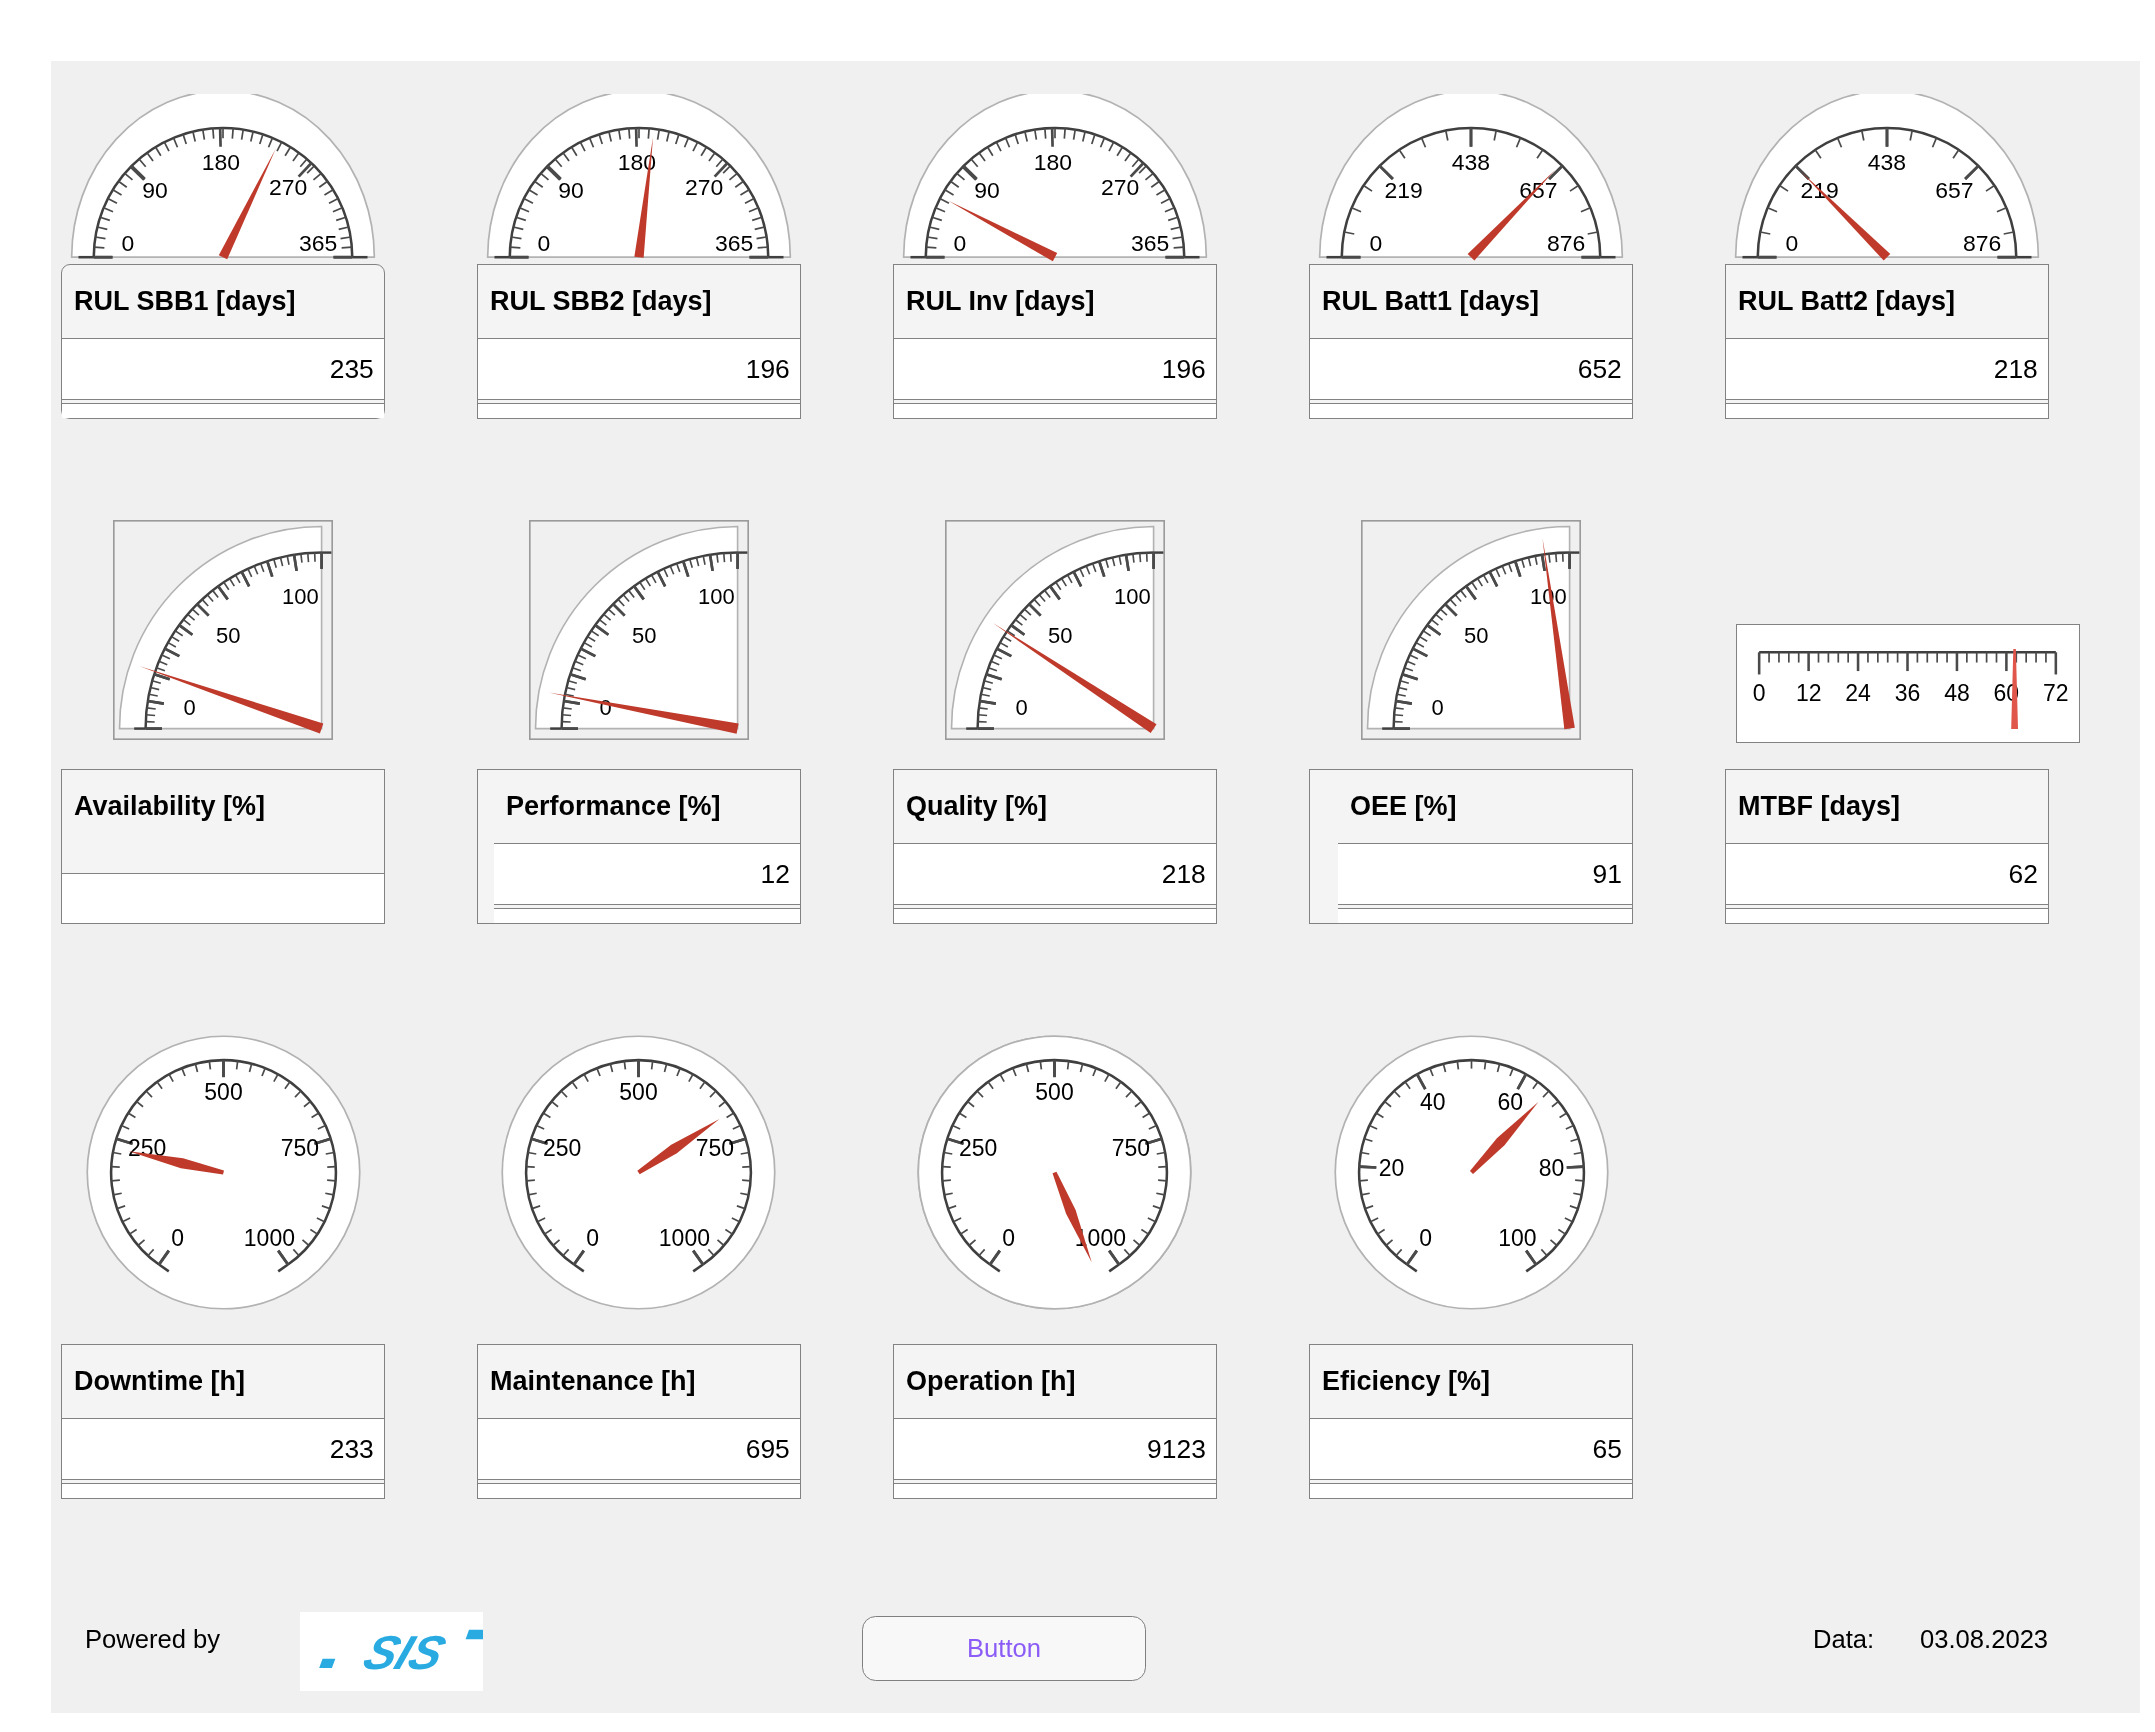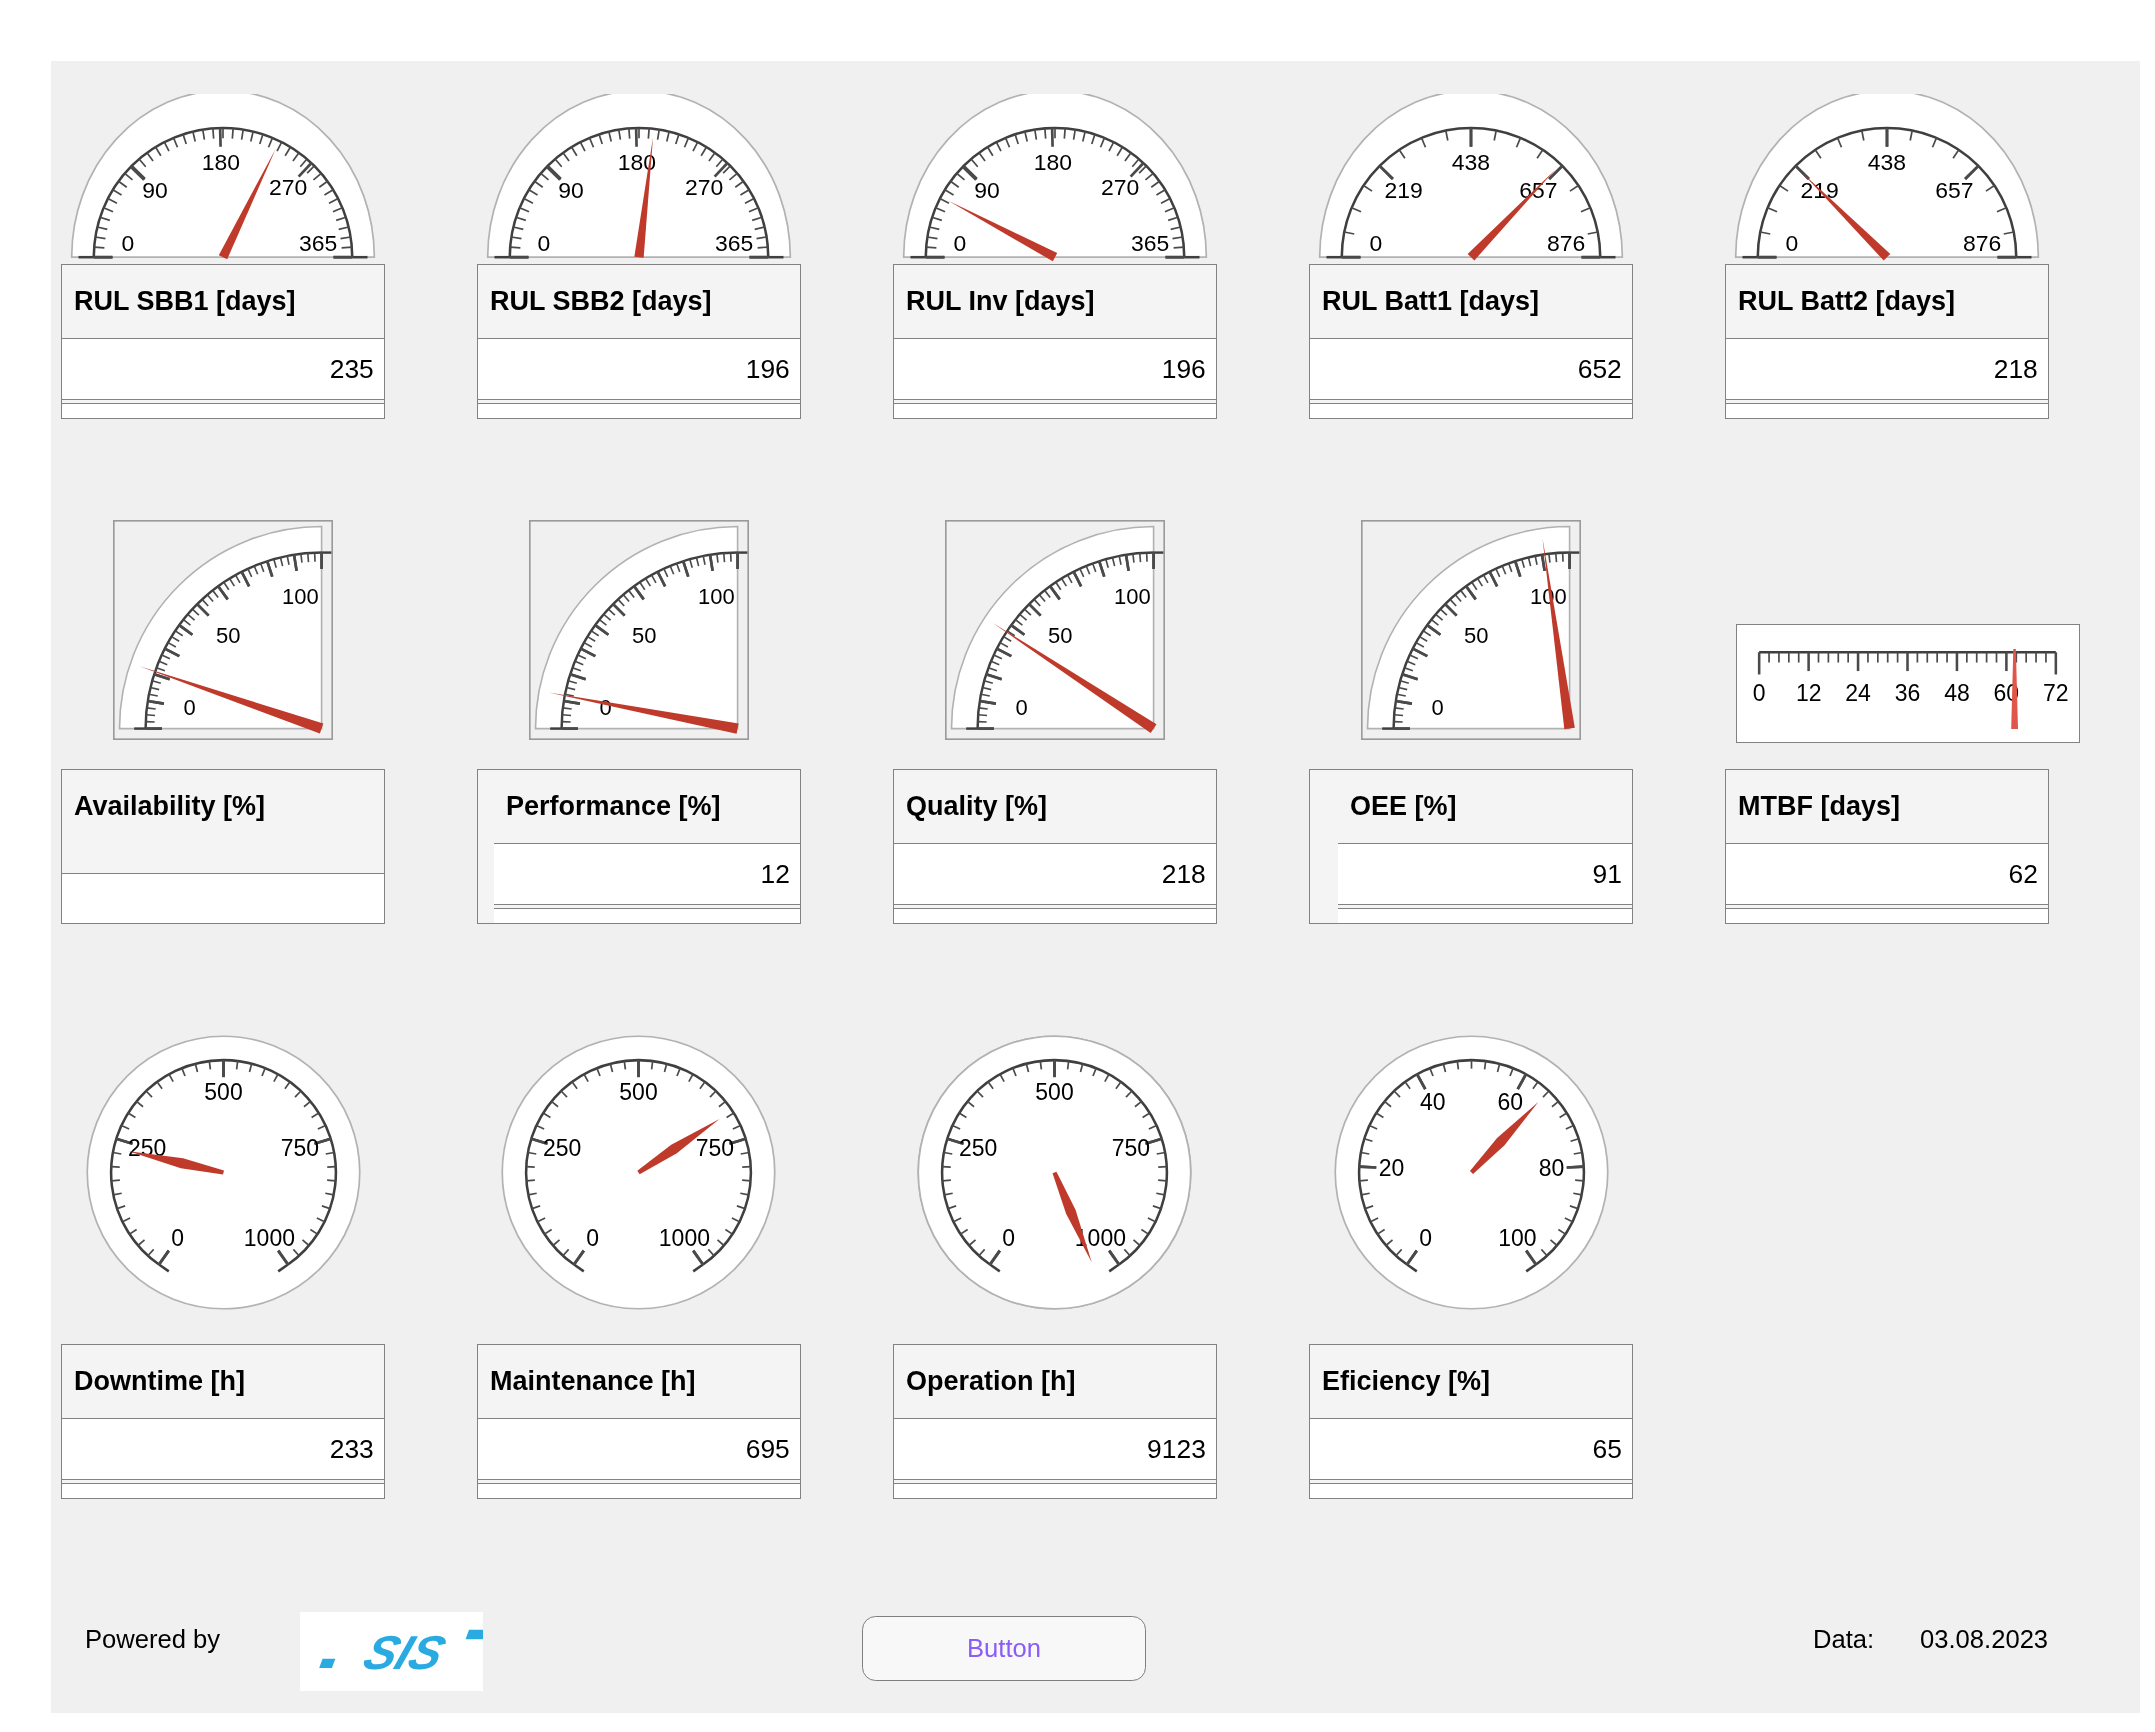--- a/index.html
+++ b/index.html
@@ -101,21 +101,21 @@
           <line x1="294.0511601011607" y1="81.19676863194545" x2="278.99112377072953" y2="97.2340784352165" stroke="#4a4a4a" stroke-width="3.2"></line>
           <line x1="342" y1="192" x2="320" y2="192" stroke="#4a4a4a" stroke-width="3.2"></line>
         </g>
         <text x="78" y="176" dy="9" text-anchor="middle">0</text>
         <text x="110.06116454504082" y="113.55395111221367" dy="9" text-anchor="middle">90</text>
         <text x="187.53718987763943" y="80.02708110305778" dy="9" text-anchor="middle">180</text>
         <text x="266.6692758640131" y="110.35551372880191" dy="9" text-anchor="middle">270</text>
         <text x="302" y="176" dy="9" text-anchor="middle">365</text>
         <polygon points="185.05327111638496,189.59586328341987 252.07043886443248,64.28445427757532 194.94672888361504,194.40413671658013" fill="#bf3a2b"></polygon>
       </svg></div>
-    <div class="panel" style="left: 61px; top: 264px;">
+    <div class="panel" style="left: 61px; top: 264px; border-radius: 9px;">
       <div class="p-label">RUL SBB1 [days]</div>
       <div class="p-value">235</div>
       <div class="p-strip"></div>
     </div>
     <div class="widget" style="left: 477px; top: 94px; width: 324px; height: 170px;"><svg viewBox="0 0 380 200" width="324" height="170">
         <path d="M 12 192 A 178 196 0 0 1 368 192 Z" fill="#ffffff" stroke="#b2b2b2" stroke-width="2"></path>
         <g>
           <path d="M 38 192 A 152 152 0 0 1 342 192" fill="none" stroke="#3f3f3f" stroke-width="3"></path>
           <line x1="38" y1="192" x2="20" y2="192" stroke="#3f3f3f" stroke-width="3"></line>
           <line x1="342" y1="192" x2="360" y2="192" stroke="#3f3f3f" stroke-width="3"></line>

